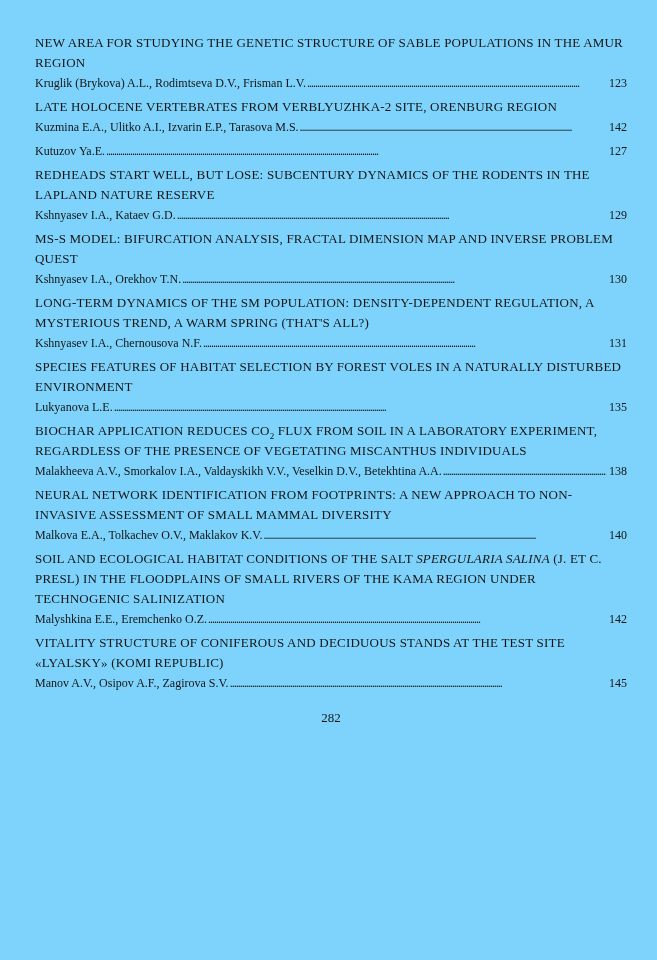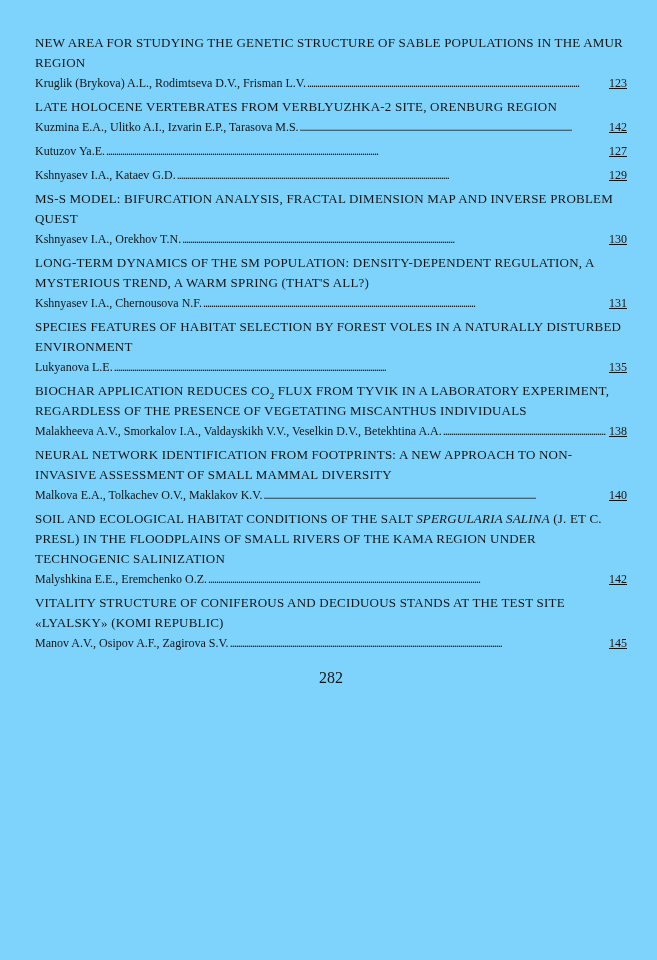--- a/index.html
+++ b/index.html
@@ -52,26 +52,25 @@
     margin: 0 3px 0 1px;
     min-width: 10px;
   }
   .dotted-leader::after {
     content: ". . . . . . . . . . . . . . . . . . . . . . . . . . . . . . . . . . . . . . . . . . . . . . . . . . . . . . . . . . . . . . . . . . . . . . . . . . . . . . . . . . . . . . . . . . . . . . . . . . . . . . . . . . . . . . . . . . . . . . . . . . . . . . . . . . . . . . . .";
     letter-spacing: -1px;
     word-spacing: -2px;
   }
   .page-number {
     flex: 0 0 auto;
-    text-decoration: underline;
   }
   .footer {
     margin-top: 16px;
     text-align: center;
-    font-size: 16px;
+    font-size: 13px;
     line-height: 18px;
   }
 </style>
 </head>
 <body>
 
 <div class="page">
   <div class="toc-list">
   <div class="toc-entry">
     <div class="entry-title"><span>NEW AREA FOR STUDYING THE GENETIC STRUCTURE OF SABLE POPULATIONS IN THE AMUR REGION</span></div>
@@ -93,20 +92,21 @@
 
   <div class="toc-entry">
     <div class="author-line">
       <span class="authors">Kutuzov Ya.E.</span>
       <span class="dotted-leader"></span>
       <span class="page-number">127</span>
     </div>
   </div>
 
   <div class="toc-entry">
+    <div class="entry-title"><span>REDHEADS START WELL, BUT LOSE: SUBCENTURY DYNAMICS OF THE RODENTS IN THE LAPLAND NATURE RESERVE</span></div>
     <div class="author-line">
       <span class="authors">Kshnyasev I.A., Kataev G.D.</span>
       <span class="dotted-leader"></span>
       <span class="page-number">129</span>
     </div>
   </div>
 
   <div class="toc-entry">
     <div class="entry-title"><span>MS-S MODEL: BIFURCATION ANALYSIS, FRACTAL DIMENSION MAP AND INVERSE PROBLEM QUEST</span></div>
     <div class="author-line">
@@ -129,21 +129,21 @@
   <div class="toc-entry">
     <div class="entry-title"><span>SPECIES FEATURES OF HABITAT SELECTION BY FOREST VOLES IN A NATURALLY DISTURBED ENVIRONMENT</span></div>
     <div class="author-line">
       <span class="authors">Lukyanova L.E.</span>
       <span class="dotted-leader"></span>
       <span class="page-number">135</span>
     </div>
   </div>
 
   <div class="toc-entry">
-    <div class="entry-title"><span>BIOCHAR APPLICATION REDUCES CO</span><sub>2</sub><span> FLUX FROM TYVIK IN A LABORATORY EXPERIMENT, REGARDLESS OF THE PRESENCE OF VEGETATING MISCANTHUS INDIVIDUALS</span></div>
+    <div class="entry-title"><span>BIOCHAR APPLICATION REDUCES CO</span><sub>2</sub><span> FLUX FROM SOIL IN A LABORATORY EXPERIMENT, REGARDLESS OF THE PRESENCE OF VEGETATING MISCANTHUS INDIVIDUALS</span></div>
     <div class="author-line">
       <span class="authors">Malakheeva A.V., Smorkalov I.A., Valdayskikh V.V., Veselkin D.V., Betekhtina A.A.</span>
       <span class="dotted-leader"></span>
       <span class="page-number">138</span>
     </div>
   </div>
 
   <div class="toc-entry">
     <div class="entry-title"><span>NEURAL NETWORK IDENTIFICATION FROM FOOTPRINTS: A NEW APPROACH TO NON-INVASIVE ASSESSMENT OF SMALL MAMMAL DIVERSITY</span></div>
     <div class="author-line">

